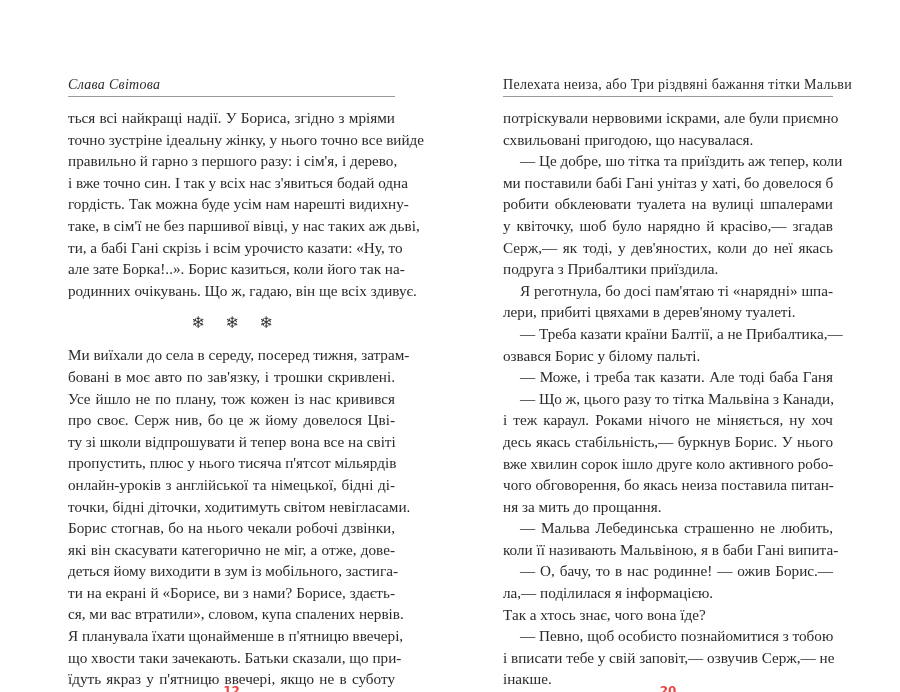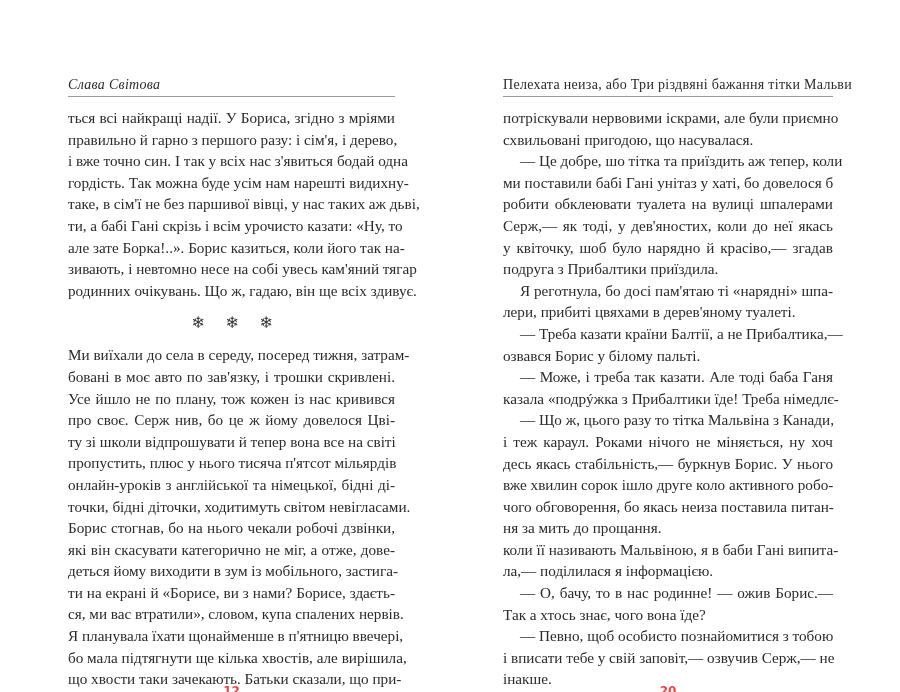--- a/index.html
+++ b/index.html
@@ -92,27 +92,27 @@
     }
   </style>
 </head>
 <body>
 
 <div class="page left">
   <div class="running-head">Слава Світова</div>
   <div class="body-text">
     <div id="left-sec1">
         <span class="line">ться всі найкращі надії. У Бориса, згідно з мріями</span>
+        <span class="line">точно зустріне ідеальну жінку, у нього точно все вийде</span>
         <span class="line">правильно й гарно з першого разу: і сім'я, і дерево,</span>
         <span class="line">і вже точно син. І так у всіх нас з'явиться бодай одна</span>
         <span class="line">гордість. Так можна буде усім нам нарешті видихну-</span>
         <span class="line">таке, в сім'ї не без паршивої вівці, у нас таких аж дьві,</span>
         <span class="line">ти, а бабі Гані скрізь і всім урочисто казати: «Ну, то</span>
         <span class="line">але зате Борка!..». Борис казиться, коли його так на-</span>
-        <span class="line">зивають, і невтомно несе на собі увесь кам'яний тягар</span>
         <span class="line last">родинних очікувань. Що ж, гадаю, він ще всіх здивує.</span>
       </div>
     <div class="ornament">
       <span>❄</span>
       <span>❄</span>
       <span>❄</span>
     </div>
     <div id="left-sec2">
         <span class="line">Ми виїхали до села в середу, посеред тижня, затрам-</span>
         <span class="line">бовані в моє авто по зав'язку, і трошки скривлені.</span>
@@ -121,54 +121,53 @@
         <span class="line">ту зі школи відпрошувати й тепер вона все на світі</span>
         <span class="line">пропустить, плюс у нього тисяча п'ятсот мільярдів</span>
         <span class="line">онлайн-уроків з англійської та німецької, бідні ді-</span>
         <span class="line">точки, бідні діточки, ходитимуть світом невігласами.</span>
         <span class="line">Борис стогнав, бо на нього чекали робочі дзвінки,</span>
         <span class="line">які він скасувати категорично не міг, а отже, дове-</span>
         <span class="line">деться йому виходити в зум із мобільного, застига-</span>
         <span class="line">ти на екрані й «Борисе, ви з нами? Борисе, здаєть-</span>
         <span class="line">ся, ми вас втратили», словом, купа спалених нервів.</span>
         <span class="line">Я планувала їхати щонайменше в п'ятницю ввечері,</span>
-        <span class="line">бо мала підтягнути ще кілька хвостів, але вирішила,</span>
         <span class="line">що хвости таки зачекають. Батьки сказали, що при-</span>
         <span class="line">їдуть якраз у п'ятницю ввечері, якщо не в суботу</span>
       </div>
   </div>
   <div class="folio">12</div>
 </div>
 
 <div class="page right">
   <div class="running-head">Пелехата неиза, або Три різдвяні бажання тітки Мальви</div>
   <div class="body-text" id="right-body">
       <span class="line">потріскували нервовими іскрами, але були приємно</span>
       <span class="line last">схвильовані пригодою, що насувалася.</span>
       <span class="line indent">— Це добре, шо тітка та приїздить аж тепер, коли</span>
       <span class="line">ми поставили бабі Гані унітаз у хаті, бо довелося б</span>
       <span class="line">робити обклеювати туалета на вулиці шпалерами</span>
+      <span class="line">у квіточку, шоб було нарядно й красіво,— згадав</span>
       <span class="line">Серж,— як тоді, у дев'яностих, коли до неї якась</span>
-      <span class="line">у квіточку, шоб було нарядно й красіво,— згадав</span>
       <span class="line last">подруга з Прибалтики приїздила.</span>
       <span class="line indent">Я реготнула, бо досі пам'ятаю ті «нарядні» шпа-</span>
       <span class="line last">лери, прибиті цвяхами в дерев'яному туалеті.</span>
       <span class="line indent">— Треба казати країни Балтії, а не Прибалтика,—</span>
       <span class="line last">озвався Борис у білому пальті.</span>
       <span class="line indent">— Може, і треба так казати. Але тоді баба Ганя</span>
-      <span class="line">казала «подрýжка з Прибалтики їде! Треба німедлє-</span>
       <span class="line indent">— Що ж, цього разу то тітка Мальвіна з Канади,</span>
       <span class="line">і теж караул. Роками нічого не міняється, ну хоч</span>
       <span class="line">десь якась стабільність,— буркнув Борис. У нього</span>
       <span class="line">вже хвилин сорок ішло друге коло активного робо-</span>
       <span class="line">чого обговорення, бо якась неиза поставила питан-</span>
       <span class="line last">ня за мить до прощання.</span>
+      <span class="line indent">— Мальва Лебединська страшенно не любить,</span>
       <span class="line">коли її називають Мальвіною, я в баби Гані випита-</span>
+      <span class="line indent">— О, бачу, то в нас родинне! — ожив Борис.—</span>
       <span class="line last">ла,— поділилася я інформацією.</span>
-      <span class="line indent">— О, бачу, то в нас родинне! — ожив Борис.—</span>
       <span class="line last">Так а хтось знає, чого вона їде?</span>
       <span class="line indent">— Певно, щоб особисто познайомитися з тобою</span>
       <span class="line">і вписати тебе у свій заповіт,— озвучив Серж,— не</span>
       <span class="line last">інакше.</span>
       <span class="line indent">— Дуже смішно,— огризнувся Борис,— а ще є</span>
     </div>
   <div class="folio">20</div>
 </div>
 
 </body></html>

